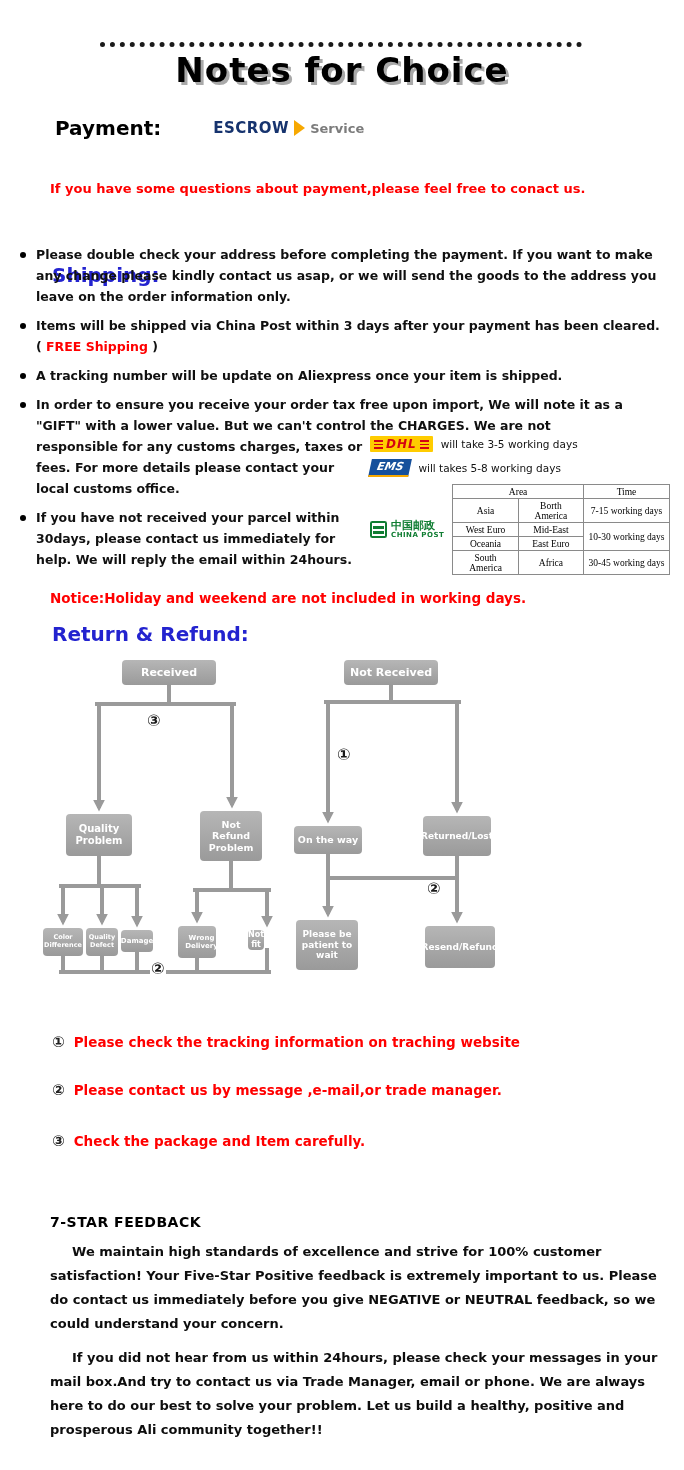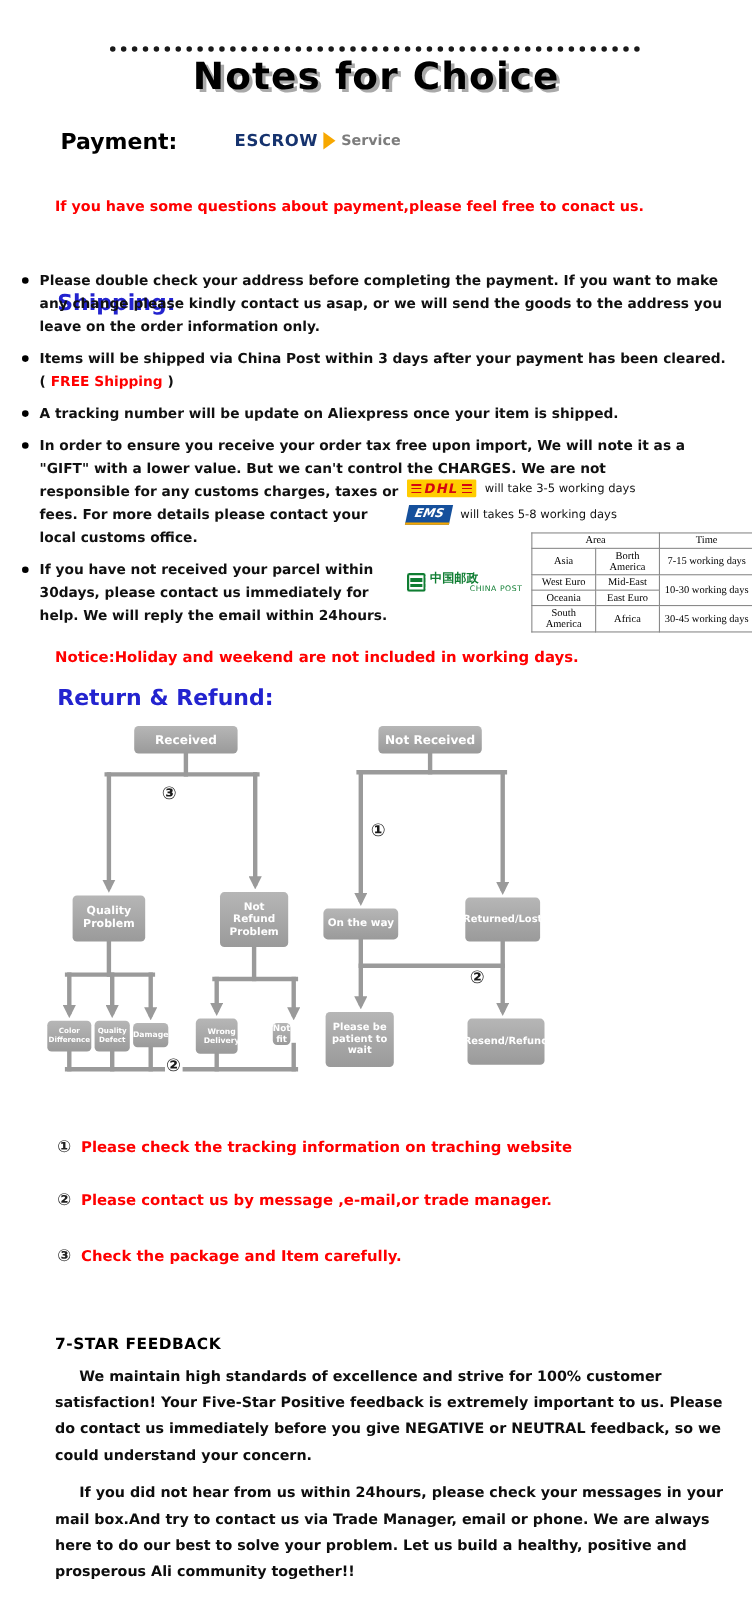--- a/index.html
+++ b/index.html
@@ -45,21 +45,21 @@
   .dhl-stripes { width:9px; height:9px; background:repeating-linear-gradient(#d40511 0 1.5px, transparent 1.5px 3.5px); }
   .ems-logo { display:inline-block; background:#15509c; color:#fff; font-style:italic; font-weight:bold; font-size:11px;
     padding:1px 7px 2px; transform:skewX(-12deg); border-bottom:2px solid #f7a800; }
   .cnpost-row { display:flex; align-items:center; gap:6px; }
   .cnpost-logo { display:flex; align-items:center; gap:4px; flex:0 0 auto; }
   .cnpost-emblem { width:17px; height:17px; background:#0f7d32; border-radius:2px;
     box-shadow:inset 0 0 0 2px #0f7d32, inset 0 0 0 3px #fff;
     background-image:repeating-linear-gradient(#fff 3px, #fff 4.5px, #0f7d32 4.5px, #0f7d32 8px); }
   .cnpost-names { display:flex; flex-direction:column; line-height:1.05; color:#0f7d32; }
   .cnpost-cn { font-size:11px; font-weight:bold; }
-  .cnpost-en { font-size:7px; font-weight:normal; letter-spacing:.5px;margin-left:36px; }
+  .cnpost-en { font-size:7px; font-weight:bold; letter-spacing:.5px; }
   .ship-table { border-collapse:collapse; font-family:"Liberation Serif", serif; font-size:9.5px; color:#000; margin-left:2px; }
   .ship-table td { border:1px solid #8a8a8a; padding:1.5px 4px; text-align:center; min-width:58px; }
   .ship-table td.time-col { min-width:86px; }
 
   .notice-line { left:50px; top:590px; color:#ff0000; font-size:13.5px; font-weight:bold; }
   .returns-heading { left:52px; top:622px; color:#2323cf; font-size:20px; font-weight:bold; }
 
   
   .flowchart { left:0; top:656px; width:684px; height:345px; }
   .fc-svg { position:absolute; left:0; top:0; }

